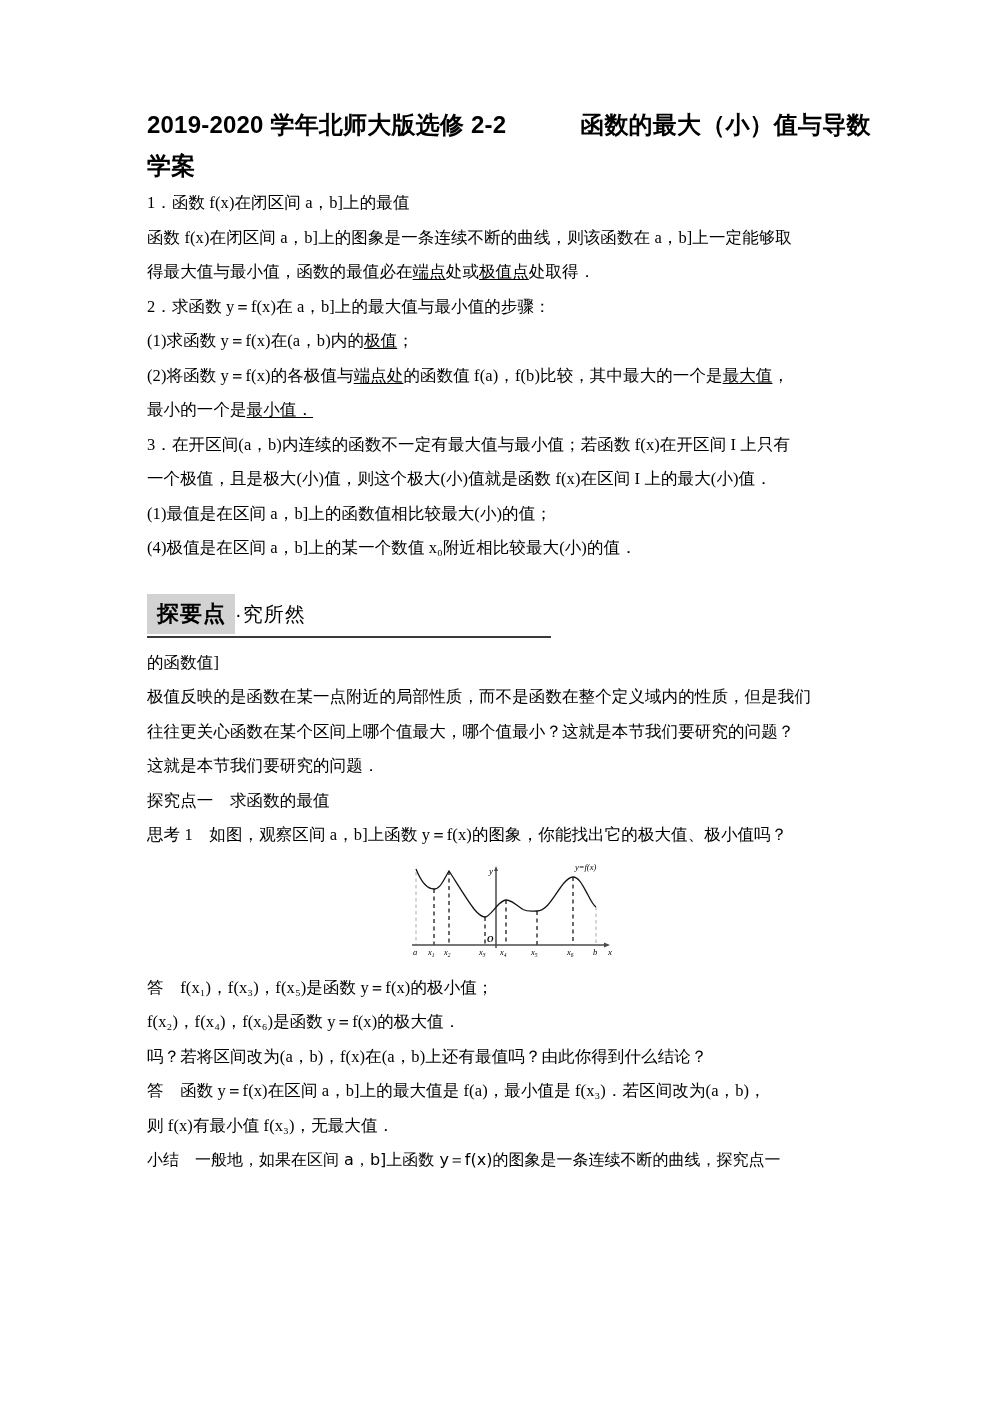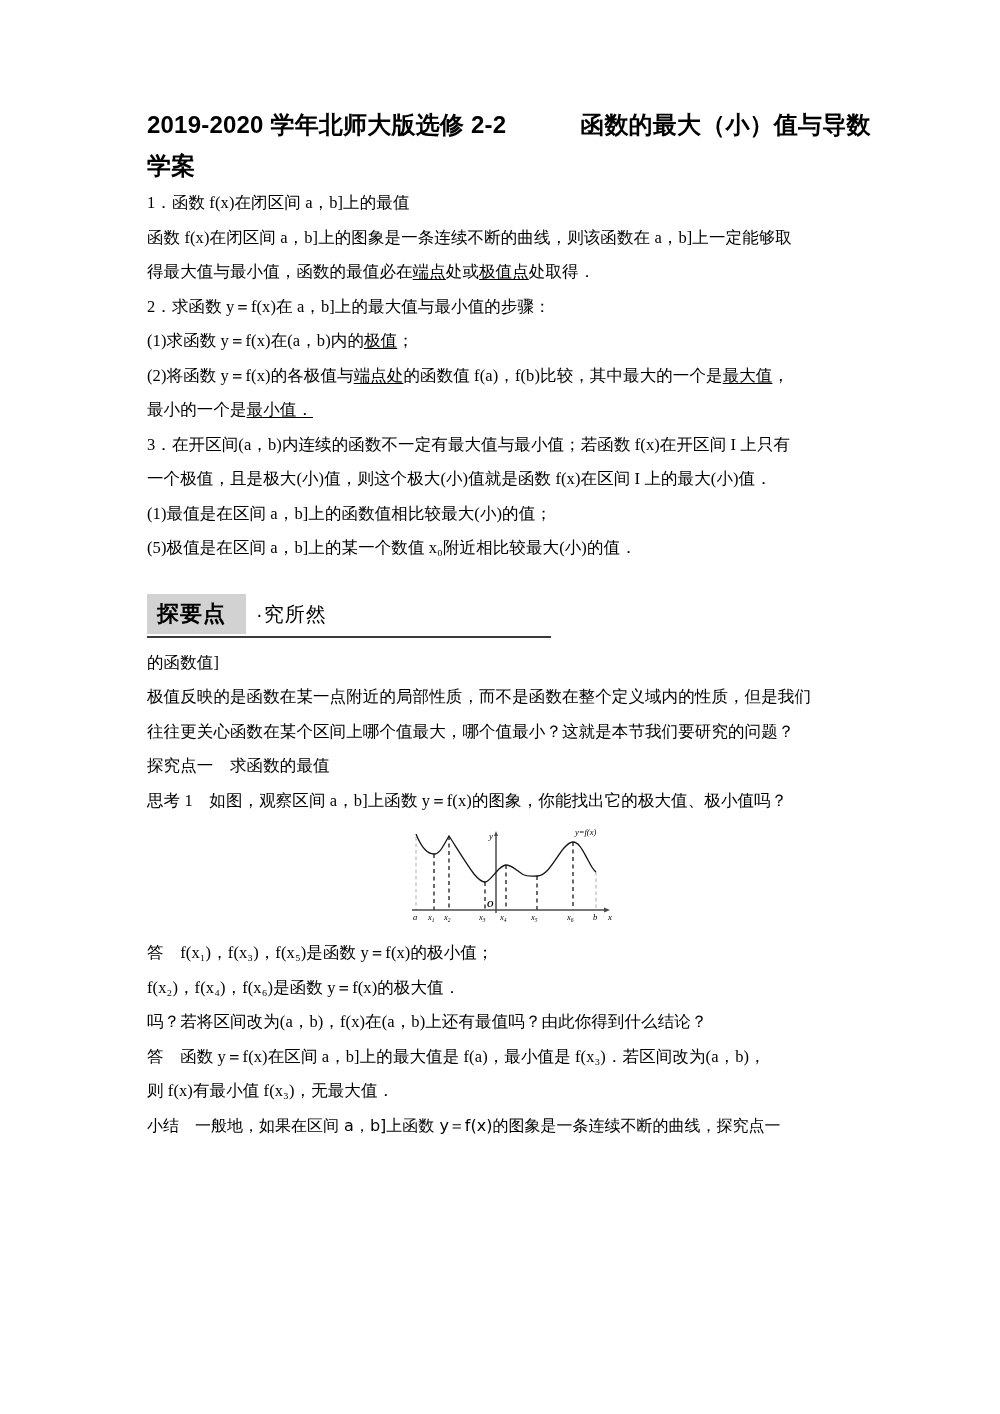--- a/index.html
+++ b/index.html
@@ -64,30 +64,29 @@
     height: 46px;
     position: relative;
   }
   .sh-box {
     display: inline-block;
     background: #d2d2d2;
     font-family: "Liberation Sans", "DejaVu Sans", sans-serif;
     font-weight: bold;
     font-size: 22px;
     line-height: 40px;
-    padding: 0 20px 0 10px;
+    padding: 0 9px 0 10px;
     vertical-align: top;
     letter-spacing: 1px;
   }
   .sh-tail {
     display: inline-block;
     font-family: "Liberation Sans", "DejaVu Sans", sans-serif;
     font-size: 20px;
     line-height: 40px;
-    padding-left: 10px;
     vertical-align: top;
     letter-spacing: 1px;
   }
   .sh-rule {
     position: absolute;
     left: 0;
     top: 42px;
     width: 404px;
     height: 2px;
     background: #3a3a3a;
@@ -127,30 +126,31 @@
 
     <p class="para">2．求函数 y＝f(x)在 a，b]上的最大值与最小值的步骤：</p>
     <p class="para"><span>(1)求函数 y＝f(x)在(a，b)内的</span><span class="u">极值</span><span>；</span></p>
     <p class="para"><span>(2)将函数 y＝f(x)的各极值与</span><span class="u">端点处</span><span>的函数值 f(a)，f(b)比较，其中最大的一个是</span><span class="u">最大值</span><span>，</span></p>
     <p class="para"><span>最小的一个是</span><span class="u">最小值．</span></p>
 
     <p class="para">3．在开区间(a，b)内连续的函数不一定有最大值与最小值；若函数 f(x)在开区间 I 上只有</p>
     <p class="para">一个极值，且是极大(小)值，则这个极大(小)值就是函数 f(x)在区间 I 上的最大(小)值．</p>
 
     <p class="para">(1)最值是在区间 a，b]上的函数值相比较最大(小)的值；</p>
-    <p class="para">(5)极值是在区间 a，b]上的某一个数值 x₀附近相比较最大(小)的值．</p>
+    <p class="para">(4)极值是在区间 a，b]上的某一个数值 x₀附近相比较最大(小)的值．</p>
 
     <div class="section-head">
       <span class="sh-box">探要点</span><span class="sh-tail">·究所然</span>
       <span class="sh-rule"></span>
     </div>
 
     <p class="para">的函数值]</p>
     <p class="para">极值反映的是函数在某一点附近的局部性质，而不是函数在整个定义域内的性质，但是我们</p>
     <p class="para">往往更关心函数在某个区间上哪个值最大，哪个值最小？这就是本节我们要研究的问题？</p>
+    <p class="para">这就是本节我们要研究的问题．</p>
 
     <p class="para">探究点一　求函数的最值</p>
     <p class="para">思考 1　如图，观察区间 a，b]上函数 y＝f(x)的图象，你能找出它的极大值、极小值吗？</p>
 
     <div class="figure-wrap">
       <svg width="214" height="104" viewBox="0 0 428 208">
 
         <line x1="26" y1="26" x2="26" y2="172" stroke="#b9b9b9" stroke-width="2.4" stroke-dasharray="7,6"></line>
         <line x1="386" y1="96" x2="386" y2="172" stroke="#b9b9b9" stroke-width="2.4" stroke-dasharray="7,6"></line>
 

